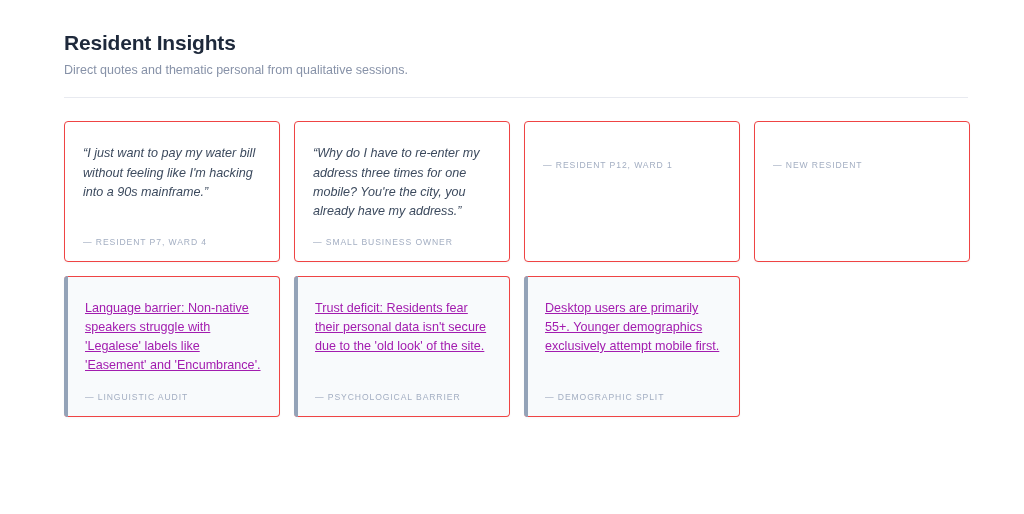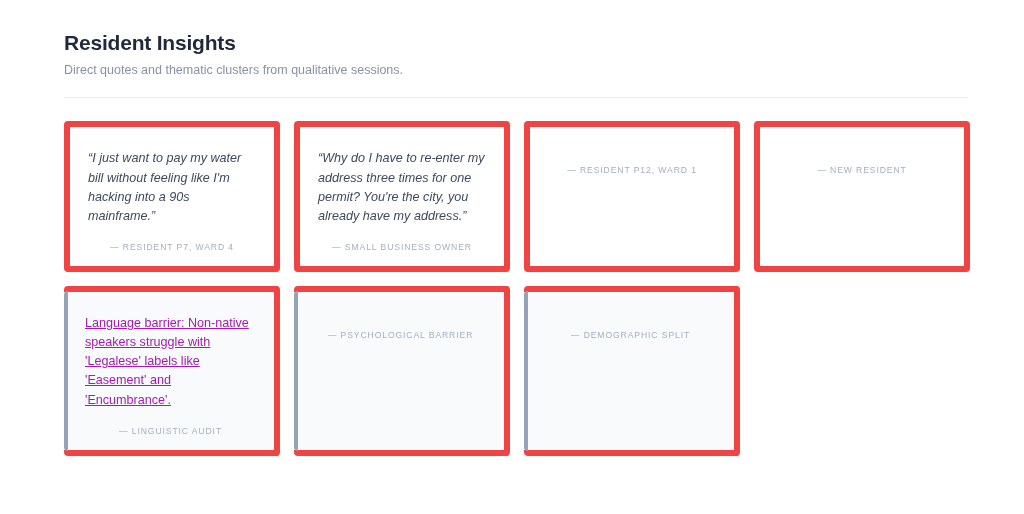--- a/index.html
+++ b/index.html
@@ -41,27 +41,26 @@
     background: #e8eaf0;
   }
   .grid {
     margin-top: 23px;
     display: grid;
     grid-template-columns: repeat(4, 216px);
     gap: 14px;
   }
   .card {
     box-sizing: border-box;
-    border: 6px solid #ef4444;
+    border: 1px solid #ef4444;
     border-radius: 4px;
     min-height: 134px;
     display: flex;
     flex-direction: column;
     position: relative;
-    align-items: center;
   }
   .card.quote {
     background: #ffffff;
     padding: 22px 18px 14px 18px;
     box-shadow: 0 1px 2px rgba(100,116,139,0.05);
   }
   .card.theme {
     background: #f8fafc;
     padding: 22px 18px 14px 21px;
     border-left: none;
@@ -103,47 +102,49 @@
   }
   .card.quote .card-attr { }
   .card.theme .card-attr { font-style: normal; }
 </style>
 </head>
 <body>
 
 <div class="page">
 
   <h1 class="page-title">Resident Insights</h1>
-  <p class="page-subtitle">Direct quotes and thematic clusters from qualitative sessions.</p>
+  <p class="page-subtitle">Direct quotes and thematic personal from qualitative sessions.</p>
 
   <div class="divider"></div>
 
   <div class="grid">
       <div class="card quote">
         <p class="card-body">“I just want to pay my water bill without feeling like I'm hacking into a 90s mainframe.”</p>
         <div class="card-attr">— RESIDENT P7, WARD 4</div>
       </div>
       <div class="card quote">
-        <p class="card-body">“Why do I have to re-enter my address three times for one permit? You're the city, you already have my address.”</p>
+        <p class="card-body">“Why do I have to re-enter my address three times for one mobile? You're the city, you already have my address.”</p>
         <div class="card-attr">— SMALL BUSINESS OWNER</div>
       </div>
       <div class="card quote">
         <div class="card-attr">— RESIDENT P12, WARD 1</div>
       </div>
       <div class="card quote">
         <div class="card-attr">— NEW RESIDENT</div>
       </div>
       <div class="card theme">
         <div class="accent-bar"></div>
         <p class="card-body">Language barrier: Non-native speakers struggle with 'Legalese' labels like 'Easement' and 'Encumbrance'.</p>
         <div class="card-attr">— LINGUISTIC AUDIT</div>
       </div>
       <div class="card theme">
         <div class="accent-bar"></div>
+        <p class="card-body">Trust deficit: Residents fear their personal data isn't secure due to the 'old look' of the site.</p>
         <div class="card-attr">— PSYCHOLOGICAL BARRIER</div>
       </div>
       <div class="card theme">
         <div class="accent-bar"></div>
+        <p class="card-body">Desktop users are primarily 55+. Younger demographics exclusively attempt mobile first.</p>
         <div class="card-attr">— DEMOGRAPHIC SPLIT</div>
       </div>
     </div>
 
 </div>
 
 </body></html>

